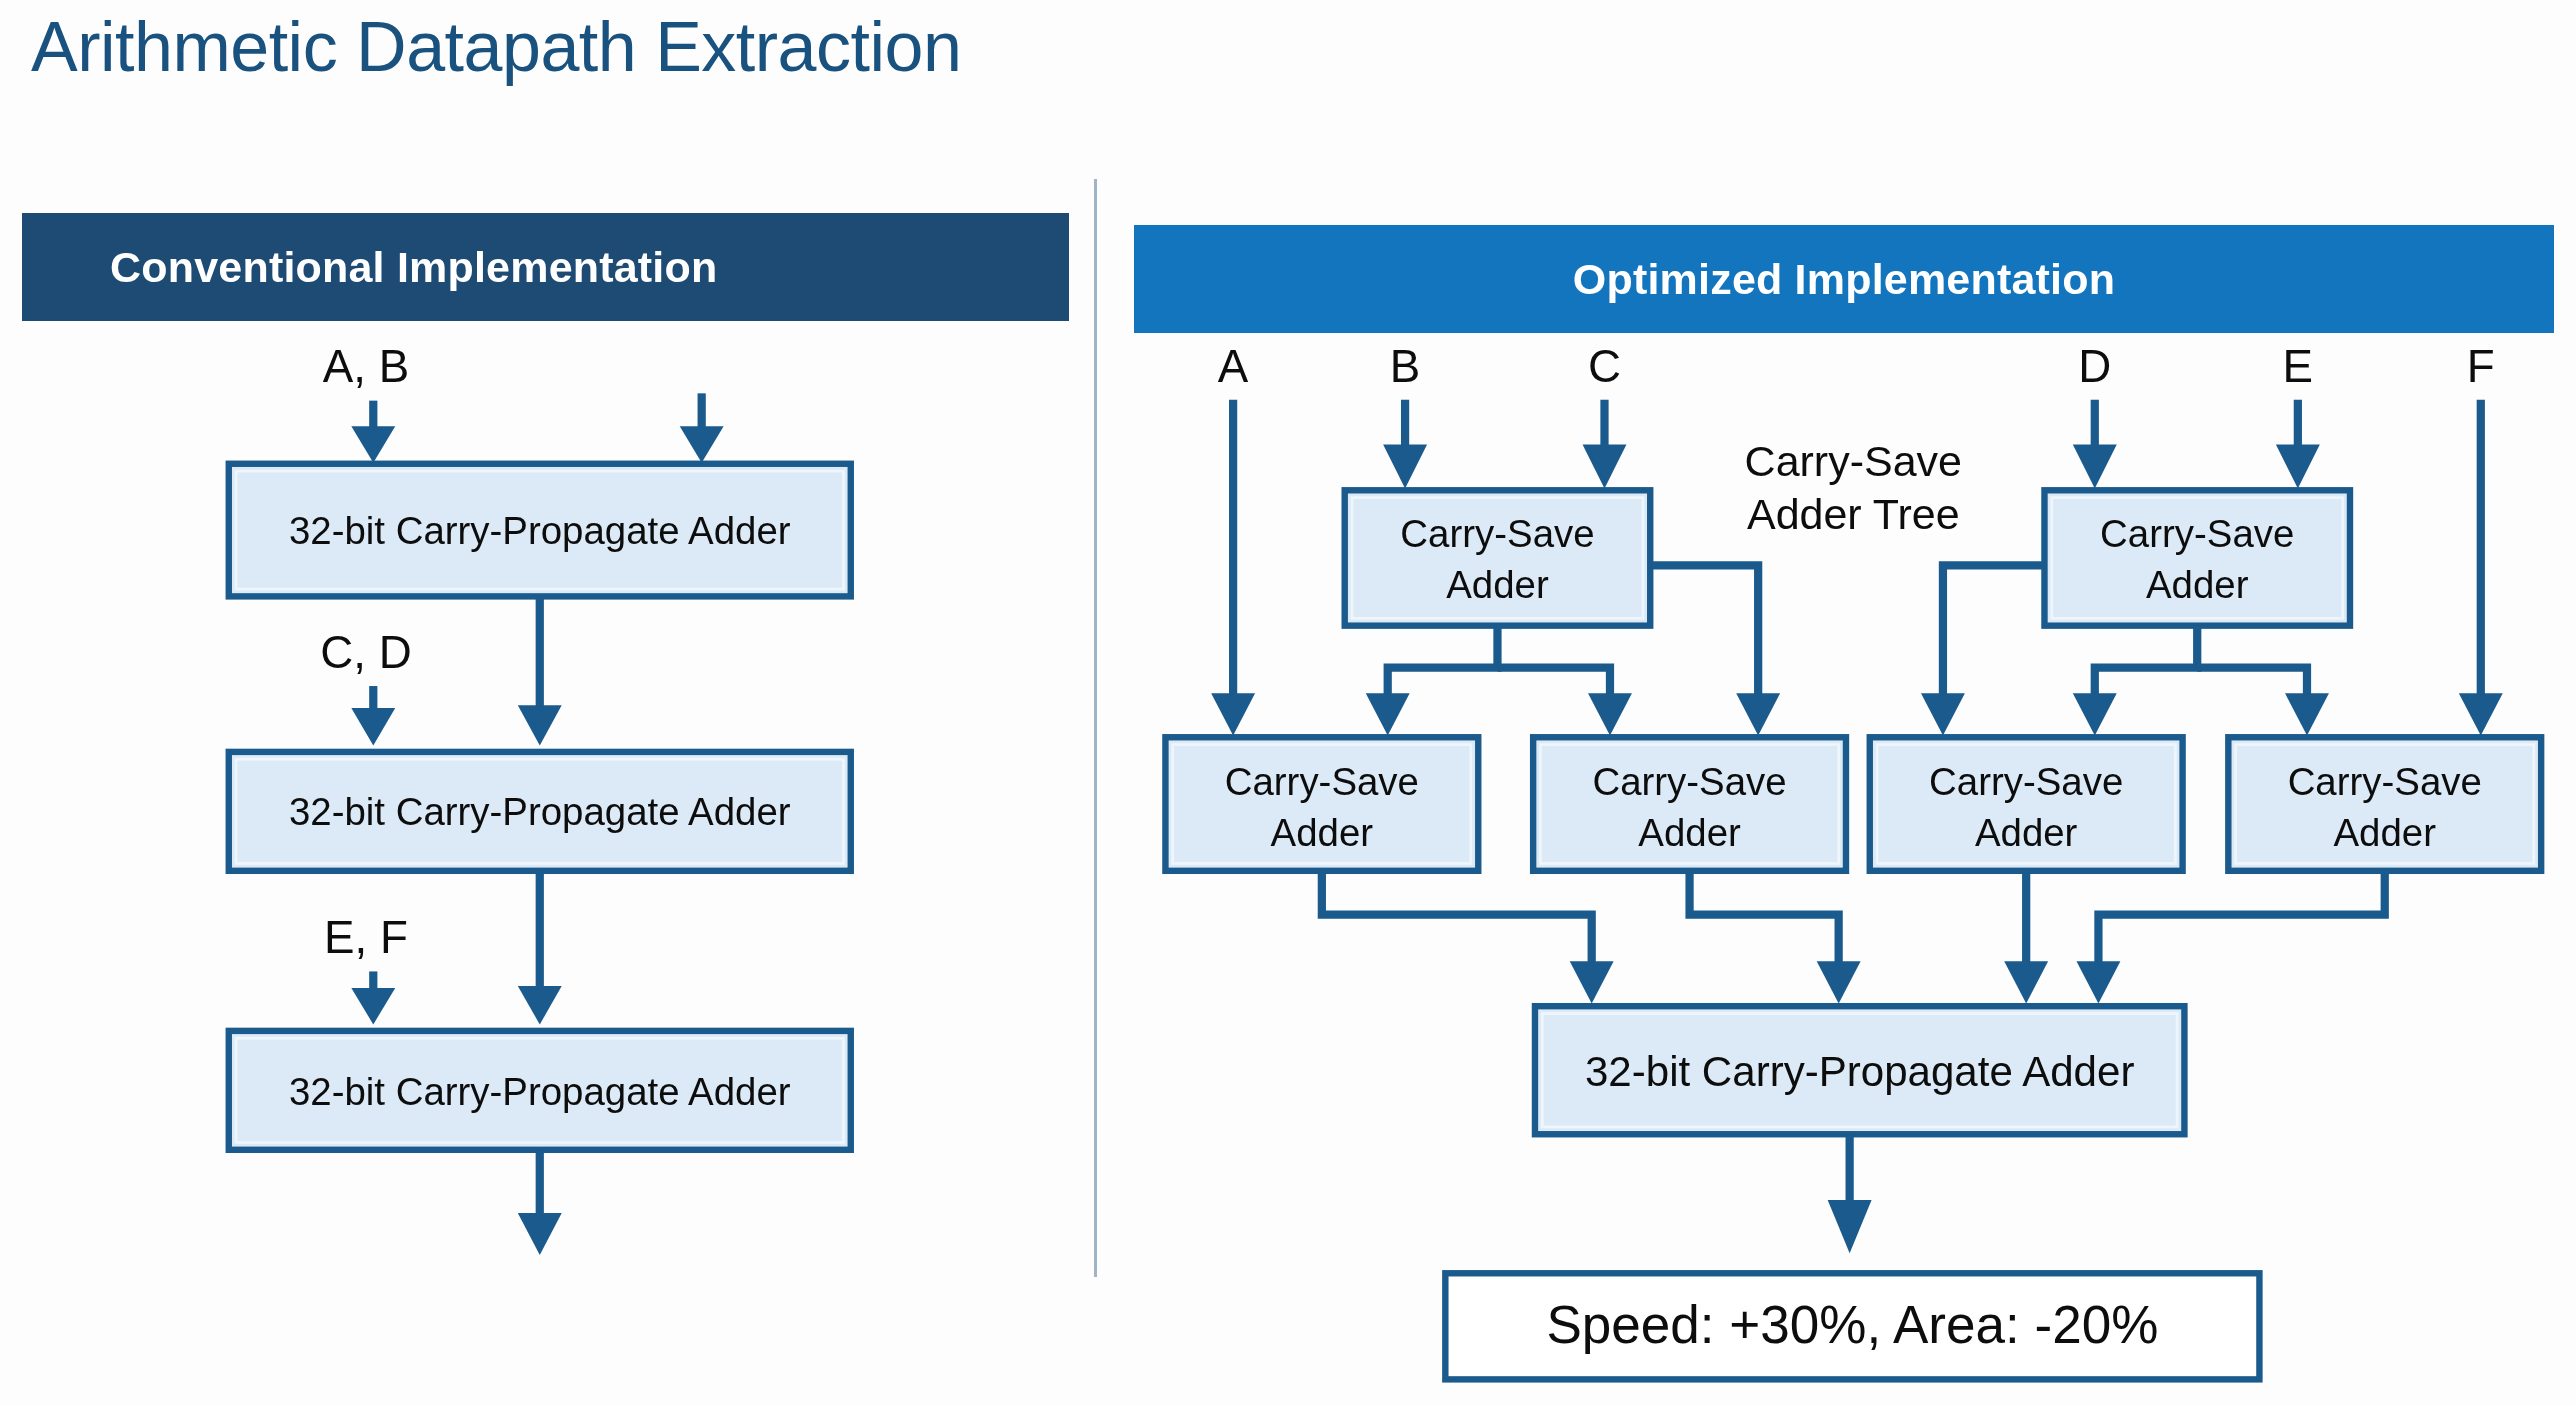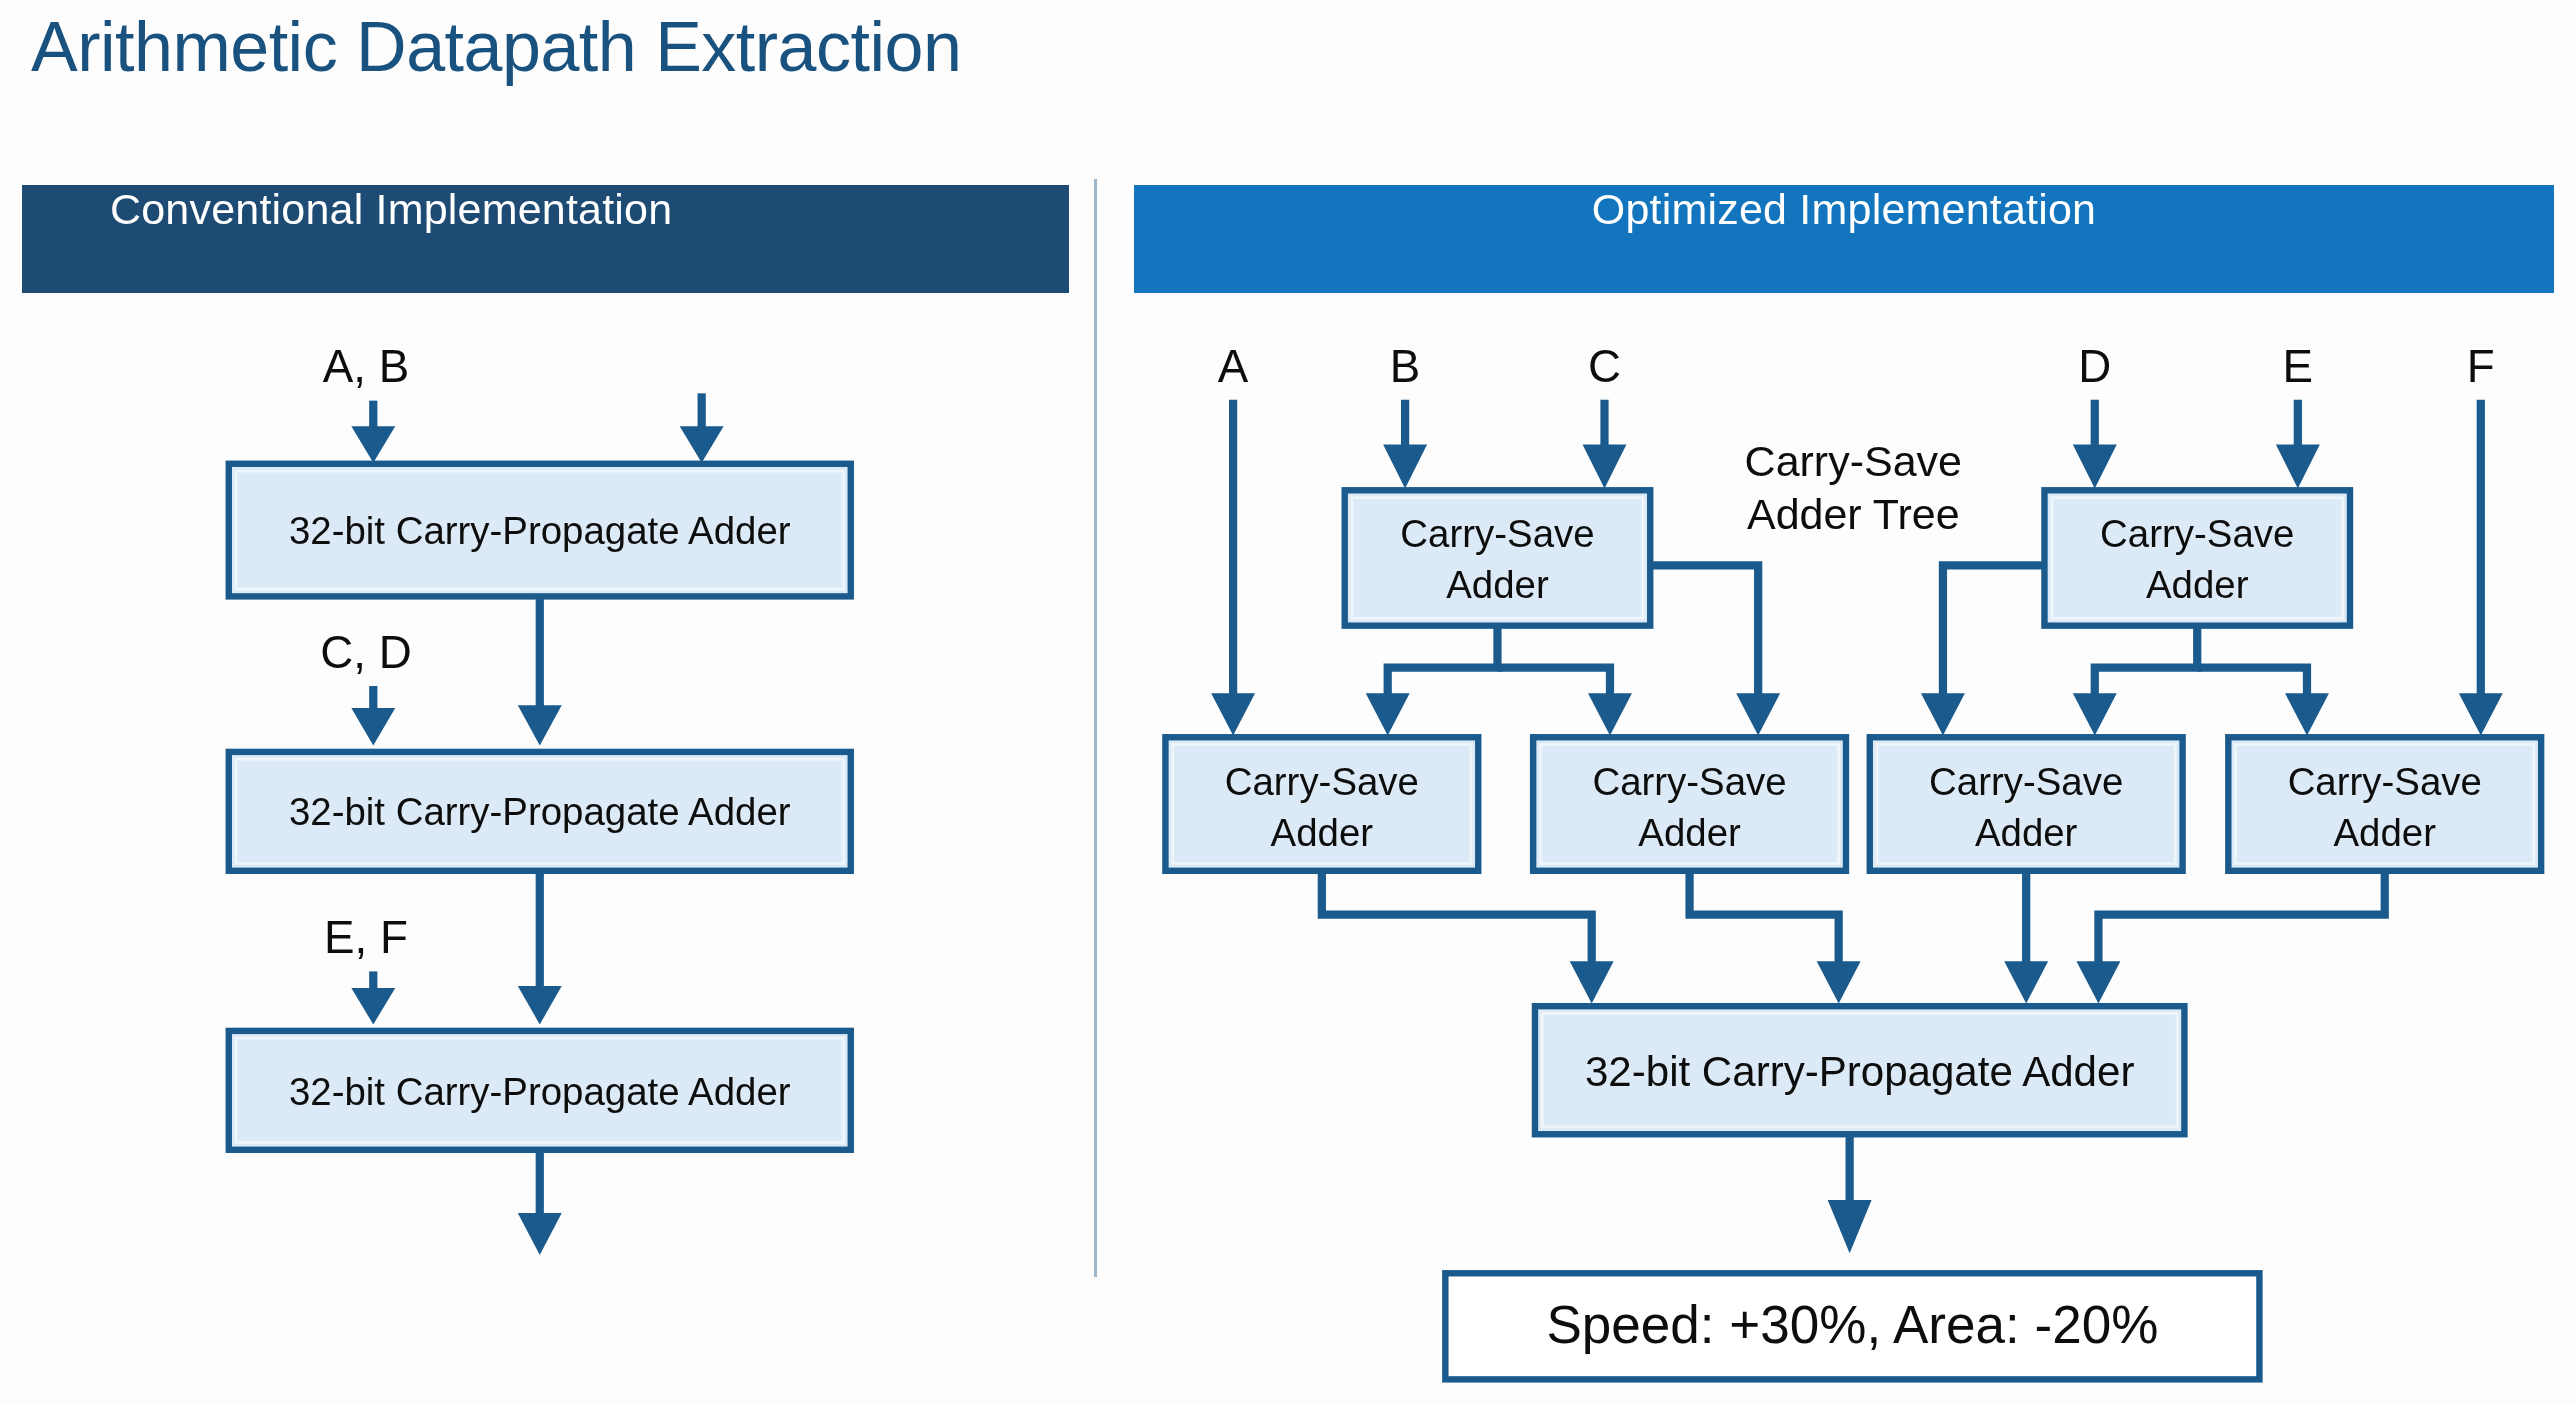--- a/index.html
+++ b/index.html
@@ -27,37 +27,39 @@
     top: 7.3px;
     font-size: 70px;
     font-weight: 400;
     color: #19517f;
     letter-spacing: -0.5px;
     white-space: nowrap;
   }
   .panel-header {
     position: absolute;
     display: flex;
+    align-items: center;
     box-sizing: border-box;
     color: #ffffff;
     font-size: 43px;
-    font-weight: 400;
+    font-weight: 700;
     letter-spacing: 0.2px;
+    margin-top: 28px;
   }
   #hdr-left {
     left: 22px;
     top: 185px;
     width: 1047px;
     height: 108px;
     background: #1d4b74;
     padding-left: 88px;
   }
   #hdr-right {
     left: 1134px;
-    top: 185px;
+    top: 197px;
     width: 1420px;
     height: 108px;
     background: #1275bd;
     justify-content: center;
   }
   .divider {
     position: absolute;
     left: 1094px;
     top: 179px;
     width: 2.7px;

